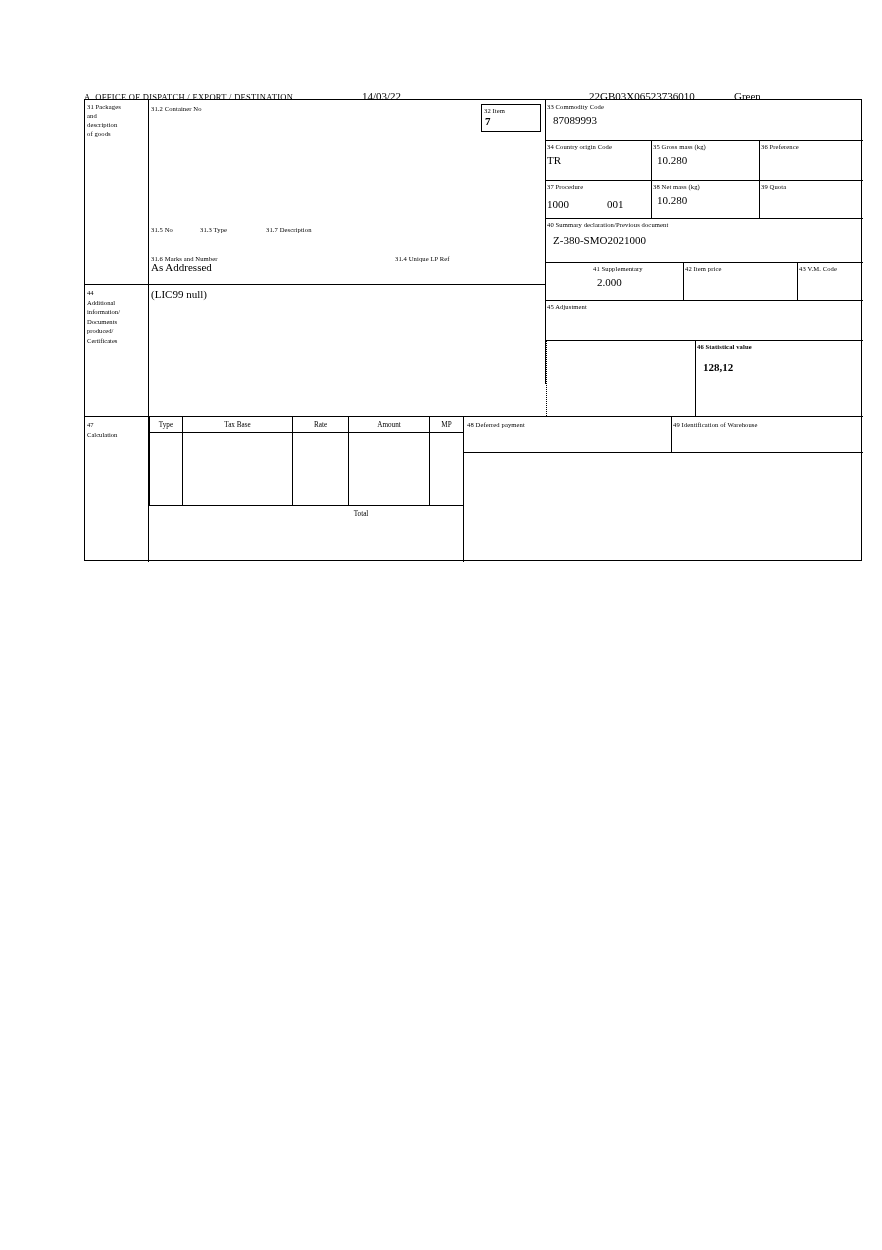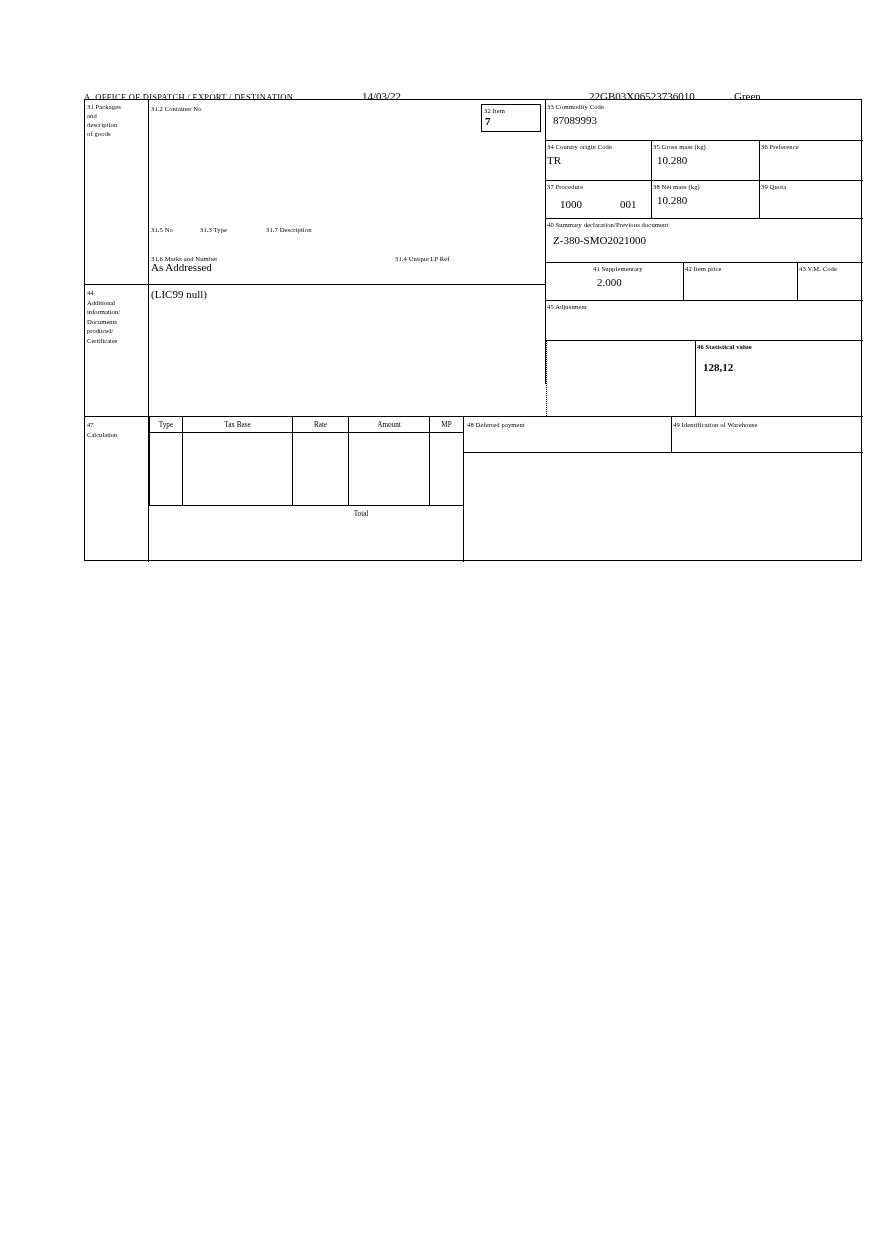--- a/index.html
+++ b/index.html
@@ -272,21 +272,21 @@
     <div class="val" style="padding-left:4px;padding-top:3px">10.280</div>
   </div>
   <div class="cell" id="box36">
     <div class="lbl">36 Preference</div>
     <div class="val" style="padding-left:4px;padding-top:3px"></div>
   </div>
 
   <div id="hr37"></div>
   <div class="cell" id="box37">
     <div class="lbl">37 Procedure</div>
-    <div style="padding-left:13px;padding-top:3px">
+    <div style="padding-left:0;padding-top:3px">
       <span class="val" style="display:inline-block;width:56px">1000</span>
       <span class="val">001</span>
     </div>
   </div>
   <div class="cell" id="box38">
     <div class="lbl">38 Net mass (kg)</div>
     <div class="val" style="padding-left:4px;padding-top:3px">10.280</div>
   </div>
   <div class="cell" id="box39">
     <div class="lbl">39 Quota</div>

